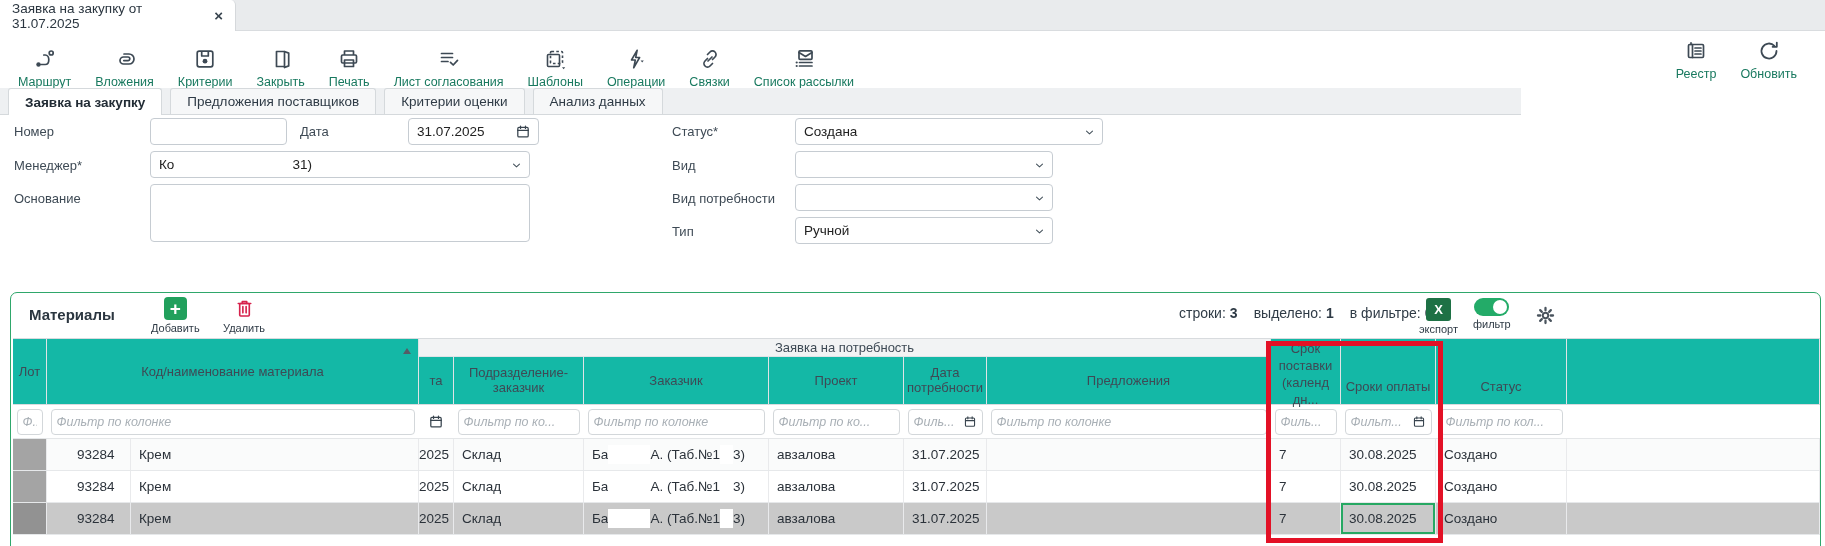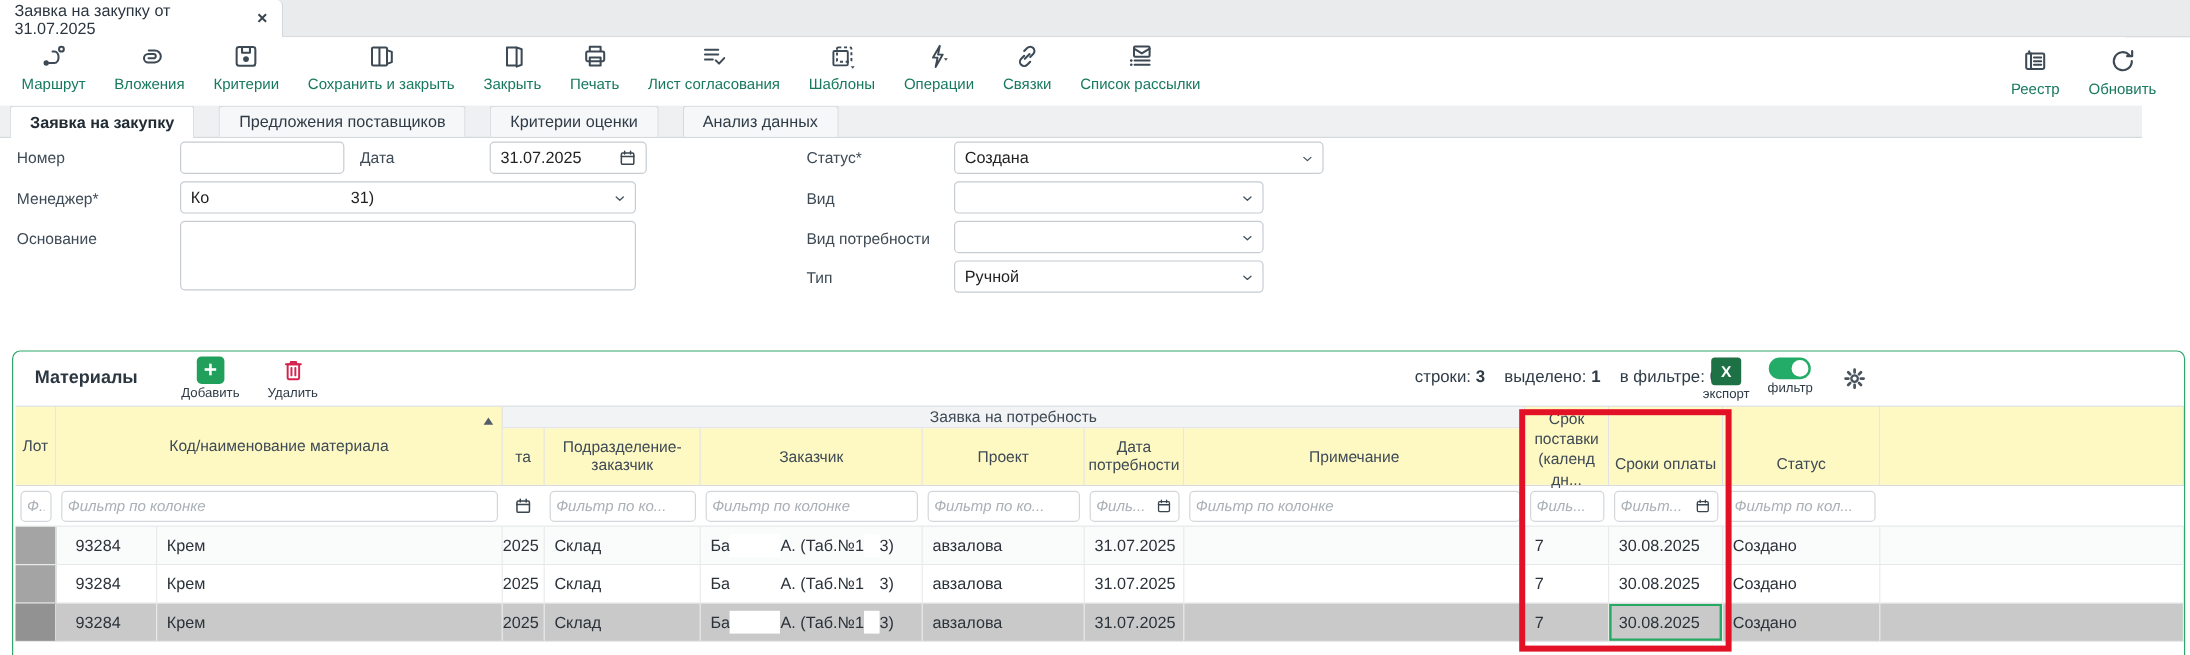--- a/index.html
+++ b/index.html
@@ -8,28 +8,28 @@
   svg.icon { display:block; }
 
   
   .tabbar { position:absolute; left:0; top:0; width:1825px; height:31px; background:#e9ebed; border-bottom:1px solid #d9dcdf; }
   .doc-tab { position:absolute; left:0; top:0; height:31px; width:236px; background:#fff;
     display:flex; align-items:center; gap:12px; padding:0 12px; font-size:13.5px; color:#2b3640;
     border-right:1px solid #d5d8db; border-top-right-radius:5px; }
   .doc-tab .close { font-size:15px; font-weight:bold; color:#39454f; cursor:pointer; }
 
   
-  .toolbar { position:absolute; left:0; top:31px; width:1771px; height:57px; background:#fff; display:flex; padding:4px 0 0 6px; }
+  .toolbar { position:absolute; left:0; top:31px; width:1771px; height:57px; background:#fff; display:flex; padding:16px 0 0 6px; }
   .tbtn { display:flex; flex-direction:column; align-items:center; gap:4px; padding:0 12px; cursor:pointer; }
   .tbtn .ic { color:#3d4954; height:24px; display:flex; align-items:flex-end; }
   .tbtn .lbl { font-size:12.5px; color:#18795f; white-space:nowrap; }
   .toolbar-right { position:absolute; right:16px; top:39px; display:flex;align-items:center; }
 
   
-  .tabstrip { position:absolute; left:0; top:88px; width:1785px; height:27px; background:#eef0f2; border-bottom:1px solid #d5d9dc; padding-left:8px; display:flex; align-items:flex-end; gap:20px; }
+  .tabstrip { position:absolute; left:0; top:88px; width:1521px; height:27px; background:#eef0f2; border-bottom:1px solid #d5d9dc; padding-left:8px; display:flex; align-items:flex-end; gap:8px; }
   .stab { height:26px; display:flex; align-items:center; padding:0 16px; font-size:13.5px; background:#f6f7f8;
     border:1px solid #d5d9dc; border-bottom:none; border-radius:3px 3px 0 0; color:#2f3b46; cursor:pointer; }
   .stab.active { background:#fff; font-weight:bold; color:#222c35; position:relative; margin-bottom:-1px; height:27px; }
 
   
   .form { position:absolute; left:0; top:115px; width:1825px; height:177px; background:#fff; }
   .flabel { position:absolute; font-size:13px; color:#3e4a55; }
   .finput { position:absolute; height:27px; border:1px solid #c6ccd2; border-radius:4px; background:#fff;
     font-size:13.5px; color:#222; display:flex; align-items:center; padding:0 8px; }
   .combo .chev { position:absolute; right:6px; top:7px; color:#45525c; }
@@ -56,21 +56,21 @@
   .gear { position:absolute; left:1524px; top:12px; color:#4a545e; cursor:pointer; }
 
   
   .tablewrap { position:relative; margin-left:2px; }
   .c-lot{width:34px;} .c-code{width:84px;} .c-name{width:288px;} .c-date{width:35px;}
   .c-dept{width:130px;} .c-cust{width:185px;} .c-proj{width:135px;} .c-nd{width:83px;}
   .c-note{width:284px;} .c-del{width:70px;} .c-pay{width:95px;} .c-status{width:131px;} .c-fill{flex:1;}
   .c-codename{width:372px;} .c-group{width:852px;}
 
   .thead { display:flex; height:67px; border-top:1px solid #d8dbde; border-bottom:1px solid #d8dbde; font-size:13px; color:#3e4a55; }
-  .th { background:#fef9c3; border-right:1px solid #e0e3e6; display:flex; align-items:center; justify-content:center; text-align:center; position:relative; }
+  .th { background:#14b8a6; border-right:1px solid #e0e3e6; display:flex; align-items:center; justify-content:center; text-align:center; position:relative; }
   .th.bottom { align-items:flex-end; padding-bottom:10px; }
   .group-wrap { display:flex; flex-direction:column; }
   .group-bar { height:18px; background:#f2f3f4; border-bottom:1px solid #e0e3e6; border-right:1px solid #e0e3e6;
     display:flex; align-items:center; justify-content:center; font-size:13px; }
   .sub-row { display:flex; height:48px; }
   .sub-row .th { line-height:15px; }
   .sort-asc { position:absolute; top:9px; right:7px; width:0; height:0; border-left:4.5px solid transparent; border-right:4.5px solid transparent; border-bottom:6px solid #555d66; }
   .del-head { line-height:17px; padding-top:4px; overflow:hidden; display:block; }
 
   .tfilter { display:flex; height:34px; align-items:center; background:#fff; border-bottom:1px solid #e4e6e8; }
@@ -80,21 +80,21 @@
   .fbox input::placeholder { color:#a9b0b6; font-style:italic; }
   .fbox .cal { flex:none; color:#39454f; margin-left:2px; }
 
   .tr { display:flex; height:32px; border-bottom:1px solid #e6e8ea; background:#fafbfb; font-size:13.5px; color:#2b323a; }
   .tr.alt { background:#ffffff; }
   .tr.selected { background:#c9c9c9; }
   .td { display:flex; align-items:center; padding-left:8px; border-right:1px solid #e9eaec; overflow:hidden; white-space:nowrap; }
   .td.c-lot { background:#a4a4a4; padding:0; }
   .tr.selected .td.c-lot { background:#929292; }
   .td.c-date { justify-content:flex-end; padding-left:0; padding-right:4px; }
-  .td.c-code { padding-left:16px; }
+  .td.c-code { padding-left:30px; }
   .redact { display:inline-block; height:19px; background:#fff; flex:none; }
   .rw1 { width:42px; } .rw2 { width:13px; }
   .cell-selected { box-shadow: inset 0 0 0 2px #27a863; }
 
   
   .red-rect { position:absolute; left:1266px; top:341px; width:177px; height:202px;
     border:5px solid #e31126; z-index:60; pointer-events:none; }
 </style>
 </head>
 <body>
@@ -214,28 +214,20 @@
       </span>
     <span class="lbl">Вложения</span>
   </div>
   <div class="tbtn">
     <span class="ic">
         <svg class="icon" width="24" height="24">
           <use href="#i-save"></use>
         </svg>
       </span>
     <span class="lbl">Критерии</span>
-  </div>
-  <div class="tbtn">
-    <span class="ic">
-        <svg class="icon" width="24" height="24">
-          <use href="#i-saveclose"></use>
-        </svg>
-      </span>
-    <span class="lbl">Сохранить и закрыть</span>
   </div>
   <div class="tbtn">
     <span class="ic">
         <svg class="icon" width="24" height="24">
           <use href="#i-door"></use>
         </svg>
       </span>
     <span class="lbl">Закрыть</span>
   </div>
   <div class="tbtn">
@@ -434,21 +426,21 @@
         <div class="sub-row">
           <div class="th c-date">та</div>
           <div class="th c-dept">
               <span><span>Подразделение-</span><br><span>заказчик</span></span>
             </div>
           <div class="th c-cust">Заказчик</div>
           <div class="th c-proj">Проект</div>
           <div class="th c-nd">
               <span><span>Дата</span><br><span>потребности</span></span>
             </div>
-          <div class="th c-note">Примечание</div>
+          <div class="th c-note">Предложения</div>
         </div>
       </div>
       <div class="th c-del">
         <span class="del-head"><span>Срок</span><br><span>поставки</span><br><span>(календ</span><br><span>дн...</span></span>
       </div>
       <div class="th bottom c-pay">Сроки оплаты</div>
       <div class="th bottom c-status">Статус</div>
       <div class="th c-fill"></div>
     </div>
 

